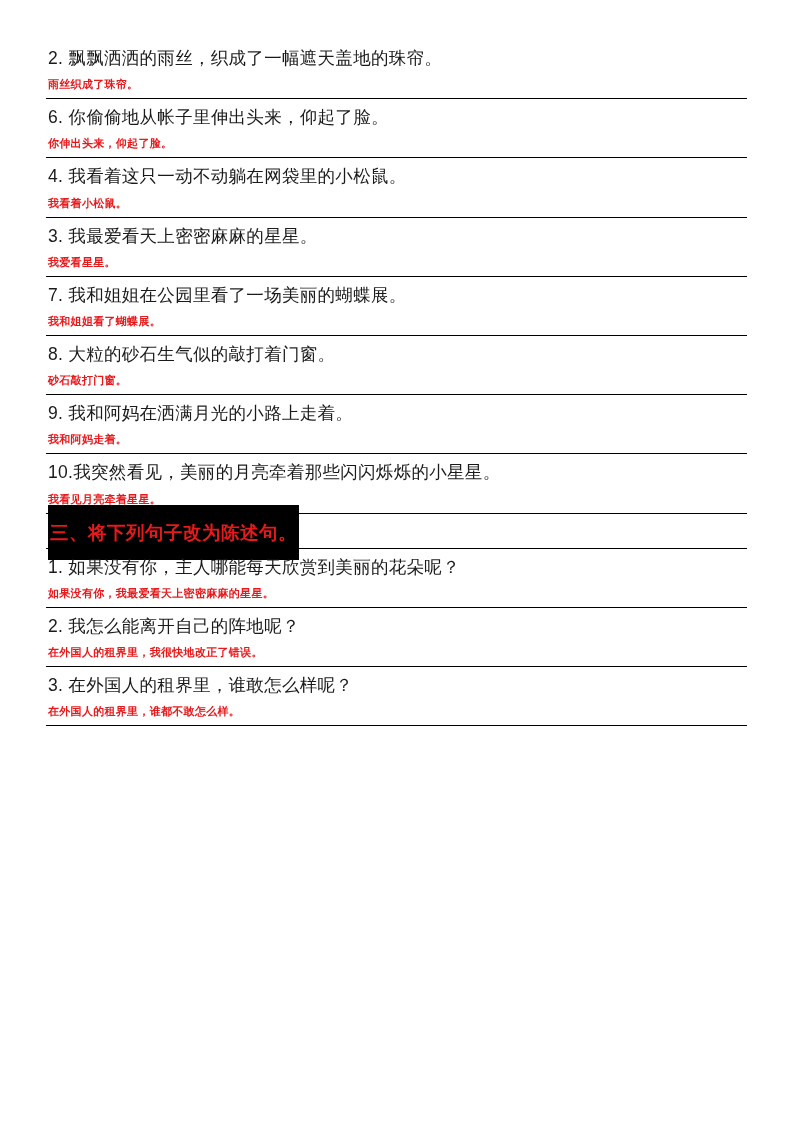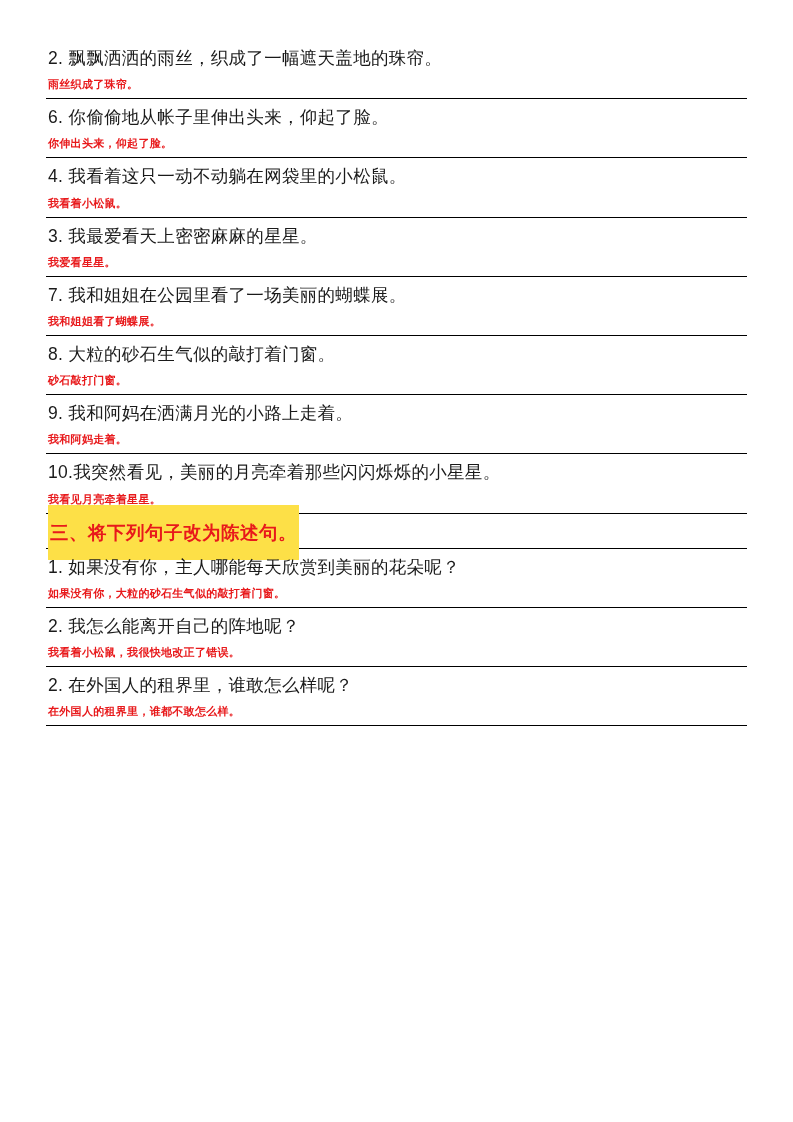--- a/index.html
+++ b/index.html
@@ -49,21 +49,21 @@
     font-size: 18.5px;
     font-weight: bold;
     color: #e8191b;
     padding: 4px 0 3px 2px;
     margin-top: 2px;
     border-bottom: 1.5px solid #000000;
     letter-spacing: 0.5px;
     white-space: nowrap;
   }
   .section-heading span.hl {
-    background: #fde047;
+    background: #000000;
     padding: 17px 2px;
   }
 </style>
 </head>
 <body>
 
 <div class="page">
   <div class="worksheet">
 
     <div class="qa-block">
@@ -104,27 +104,27 @@
 
     <div class="qa-block">
       <div class="q-line">10.我突然看见，美丽的月亮牵着那些闪闪烁烁的小星星。</div>
       <div class="a-line">我看见月亮牵着星星。</div>
     </div>
 
     <div class="section-heading"><span class="hl">三、将下列句子改为陈述句。</span></div>
 
     <div class="qa-block">
       <div class="q-line">1. 如果没有你，主人哪能每天欣赏到美丽的花朵呢？</div>
-      <div class="a-line">如果没有你，大粒的砂石生气似的敲打着门窗。</div>
+      <div class="a-line">如果没有你，我最爱看天上密密麻麻的星星。</div>
     </div>
 
     <div class="qa-block">
       <div class="q-line">2. 我怎么能离开自己的阵地呢？</div>
-      <div class="a-line">我看着小松鼠，我很快地改正了错误。</div>
+      <div class="a-line">在外国人的租界里，我很快地改正了错误。</div>
     </div>
 
     <div class="qa-block">
-      <div class="q-line">2. 在外国人的租界里，谁敢怎么样呢？</div>
+      <div class="q-line">3. 在外国人的租界里，谁敢怎么样呢？</div>
       <div class="a-line">在外国人的租界里，谁都不敢怎么样。</div>
     </div>
 
   </div>
 </div>
 
 </body></html>

